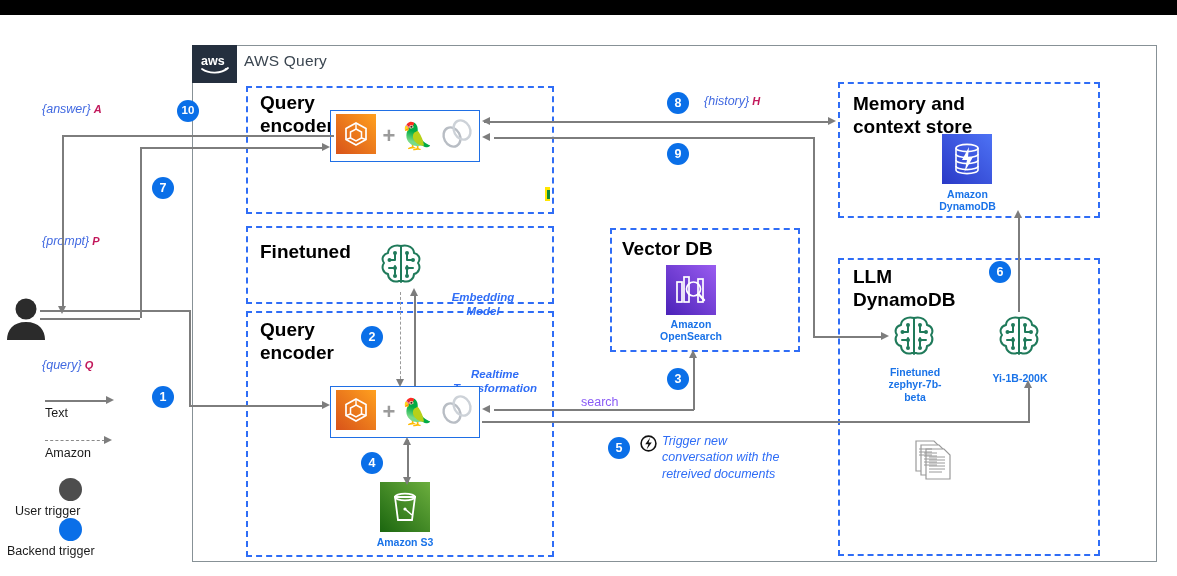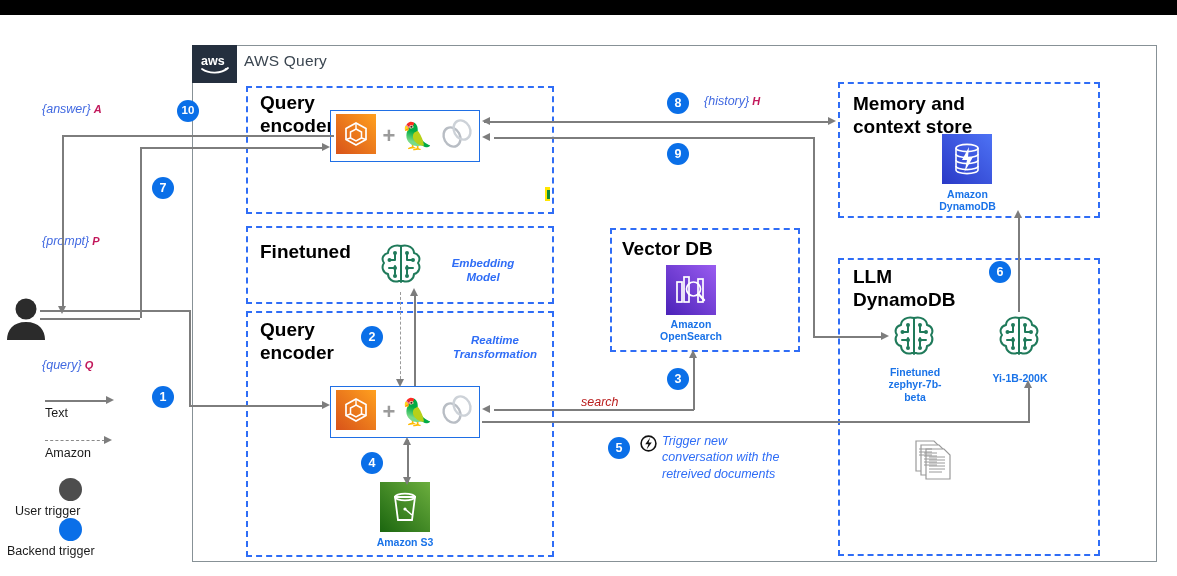--- a/index.html
+++ b/index.html
@@ -23,27 +23,27 @@
   .group-title{font-weight:bold;font-size:19px;color:#000;line-height:1.22;white-space:pre-line;}
 
   
   .svcbox{border:1.6px solid #1f6fe5;box-sizing:border-box;background:#fff;
           display:flex;align-items:center;justify-content:center;gap:6px;}
 
   
   .svc-label{font-size:10.5px;font-weight:bold;color:#1a73e8;text-align:center;
              line-height:1.18;white-space:pre-line;}
   .ital-blue{font-style:italic;font-weight:bold;font-size:11.5px;color:#2f6df6;
-             text-align:center;line-height:1.25;white-space:pre-line;}
+             text-align:center;line-height:1.25;white-space:pre-line;margin-top:34px;}
   .ital-blue-l{font-style:italic;font-size:12.5px;color:#2f6df6;line-height:1.3;
              white-space:pre-line;}
   .var-lbl{font-size:12.5px;font-style:italic;color:#4169e1;white-space:nowrap;}
   .var-lbl b{color:#c2185b;font-size:11px;font-style:italic;margin-left:3px;}
   .legend-txt{font-size:12.5px;color:#1a1a1a;}
-  .search-lbl{font-size:12.5px;font-style:italic;color:#b91c1c;}
+  .search-lbl{font-size:12.5px;color:#8b5cf6;}
 
   
   .badge{width:22px;height:22px;border-radius:50%;background:#0a6fe8;color:#fff;
          font-size:12.5px;font-weight:bold;display:flex;align-items:center;
          justify-content:center;line-height:1;}
   .badge.n10{font-size:11.5px;}
 
   
   .ln{background:#7d7d7d;}
   .lnh{height:1.6px;}

